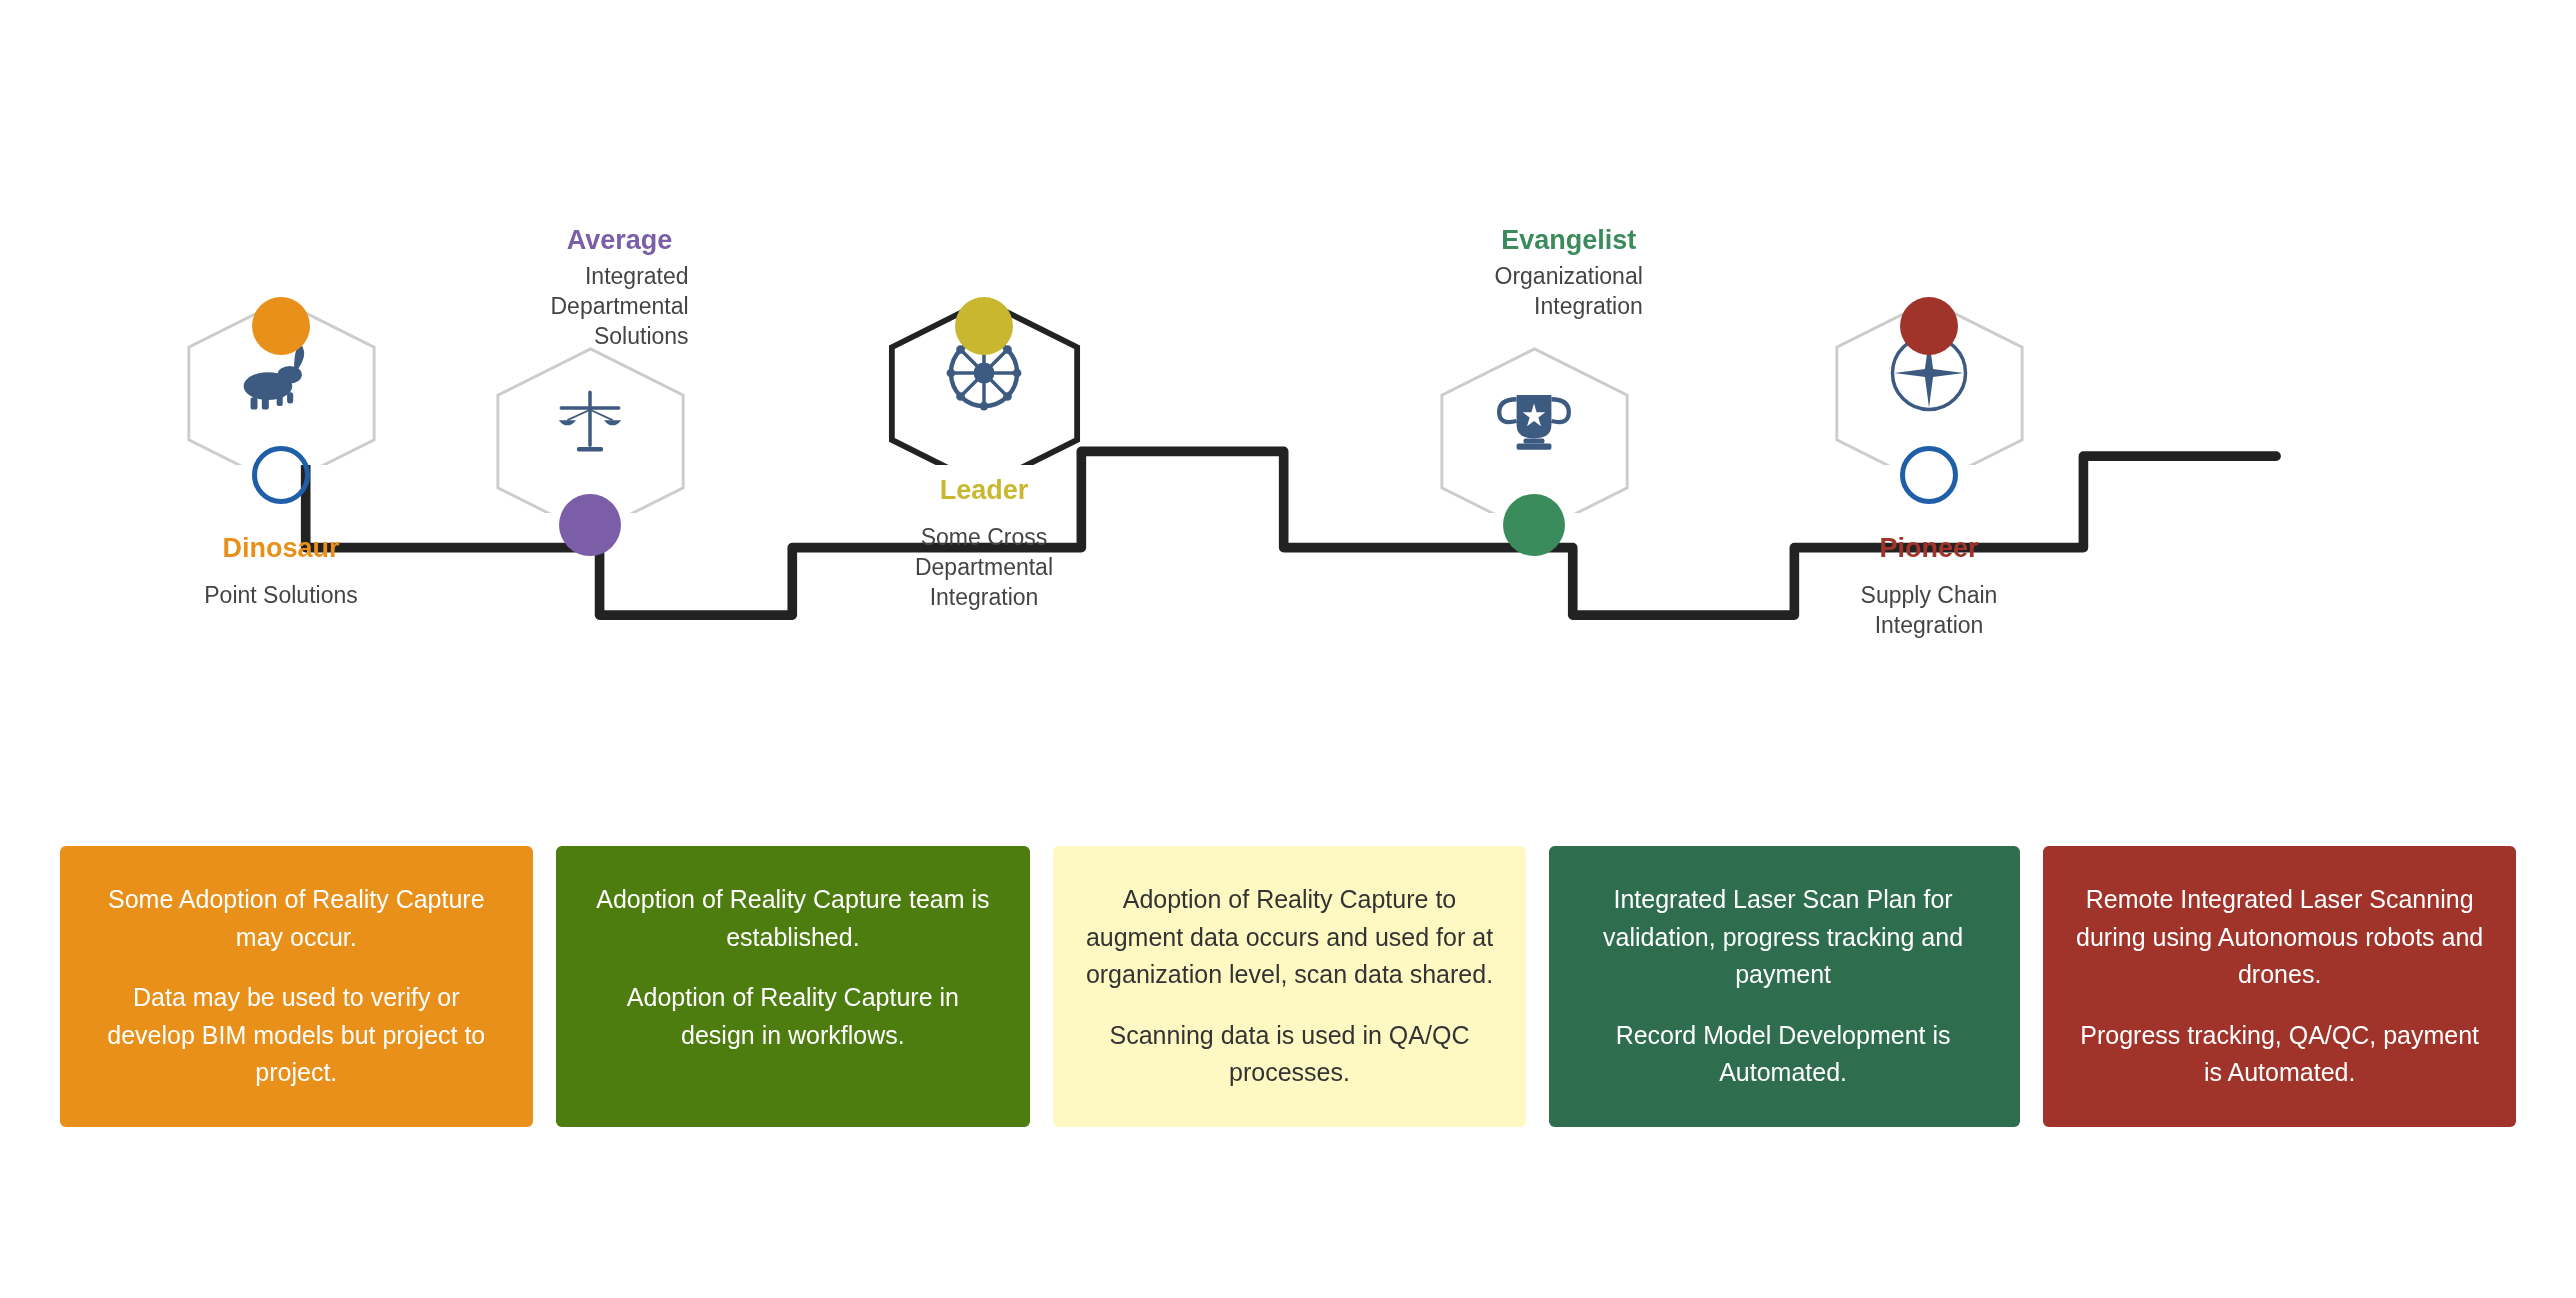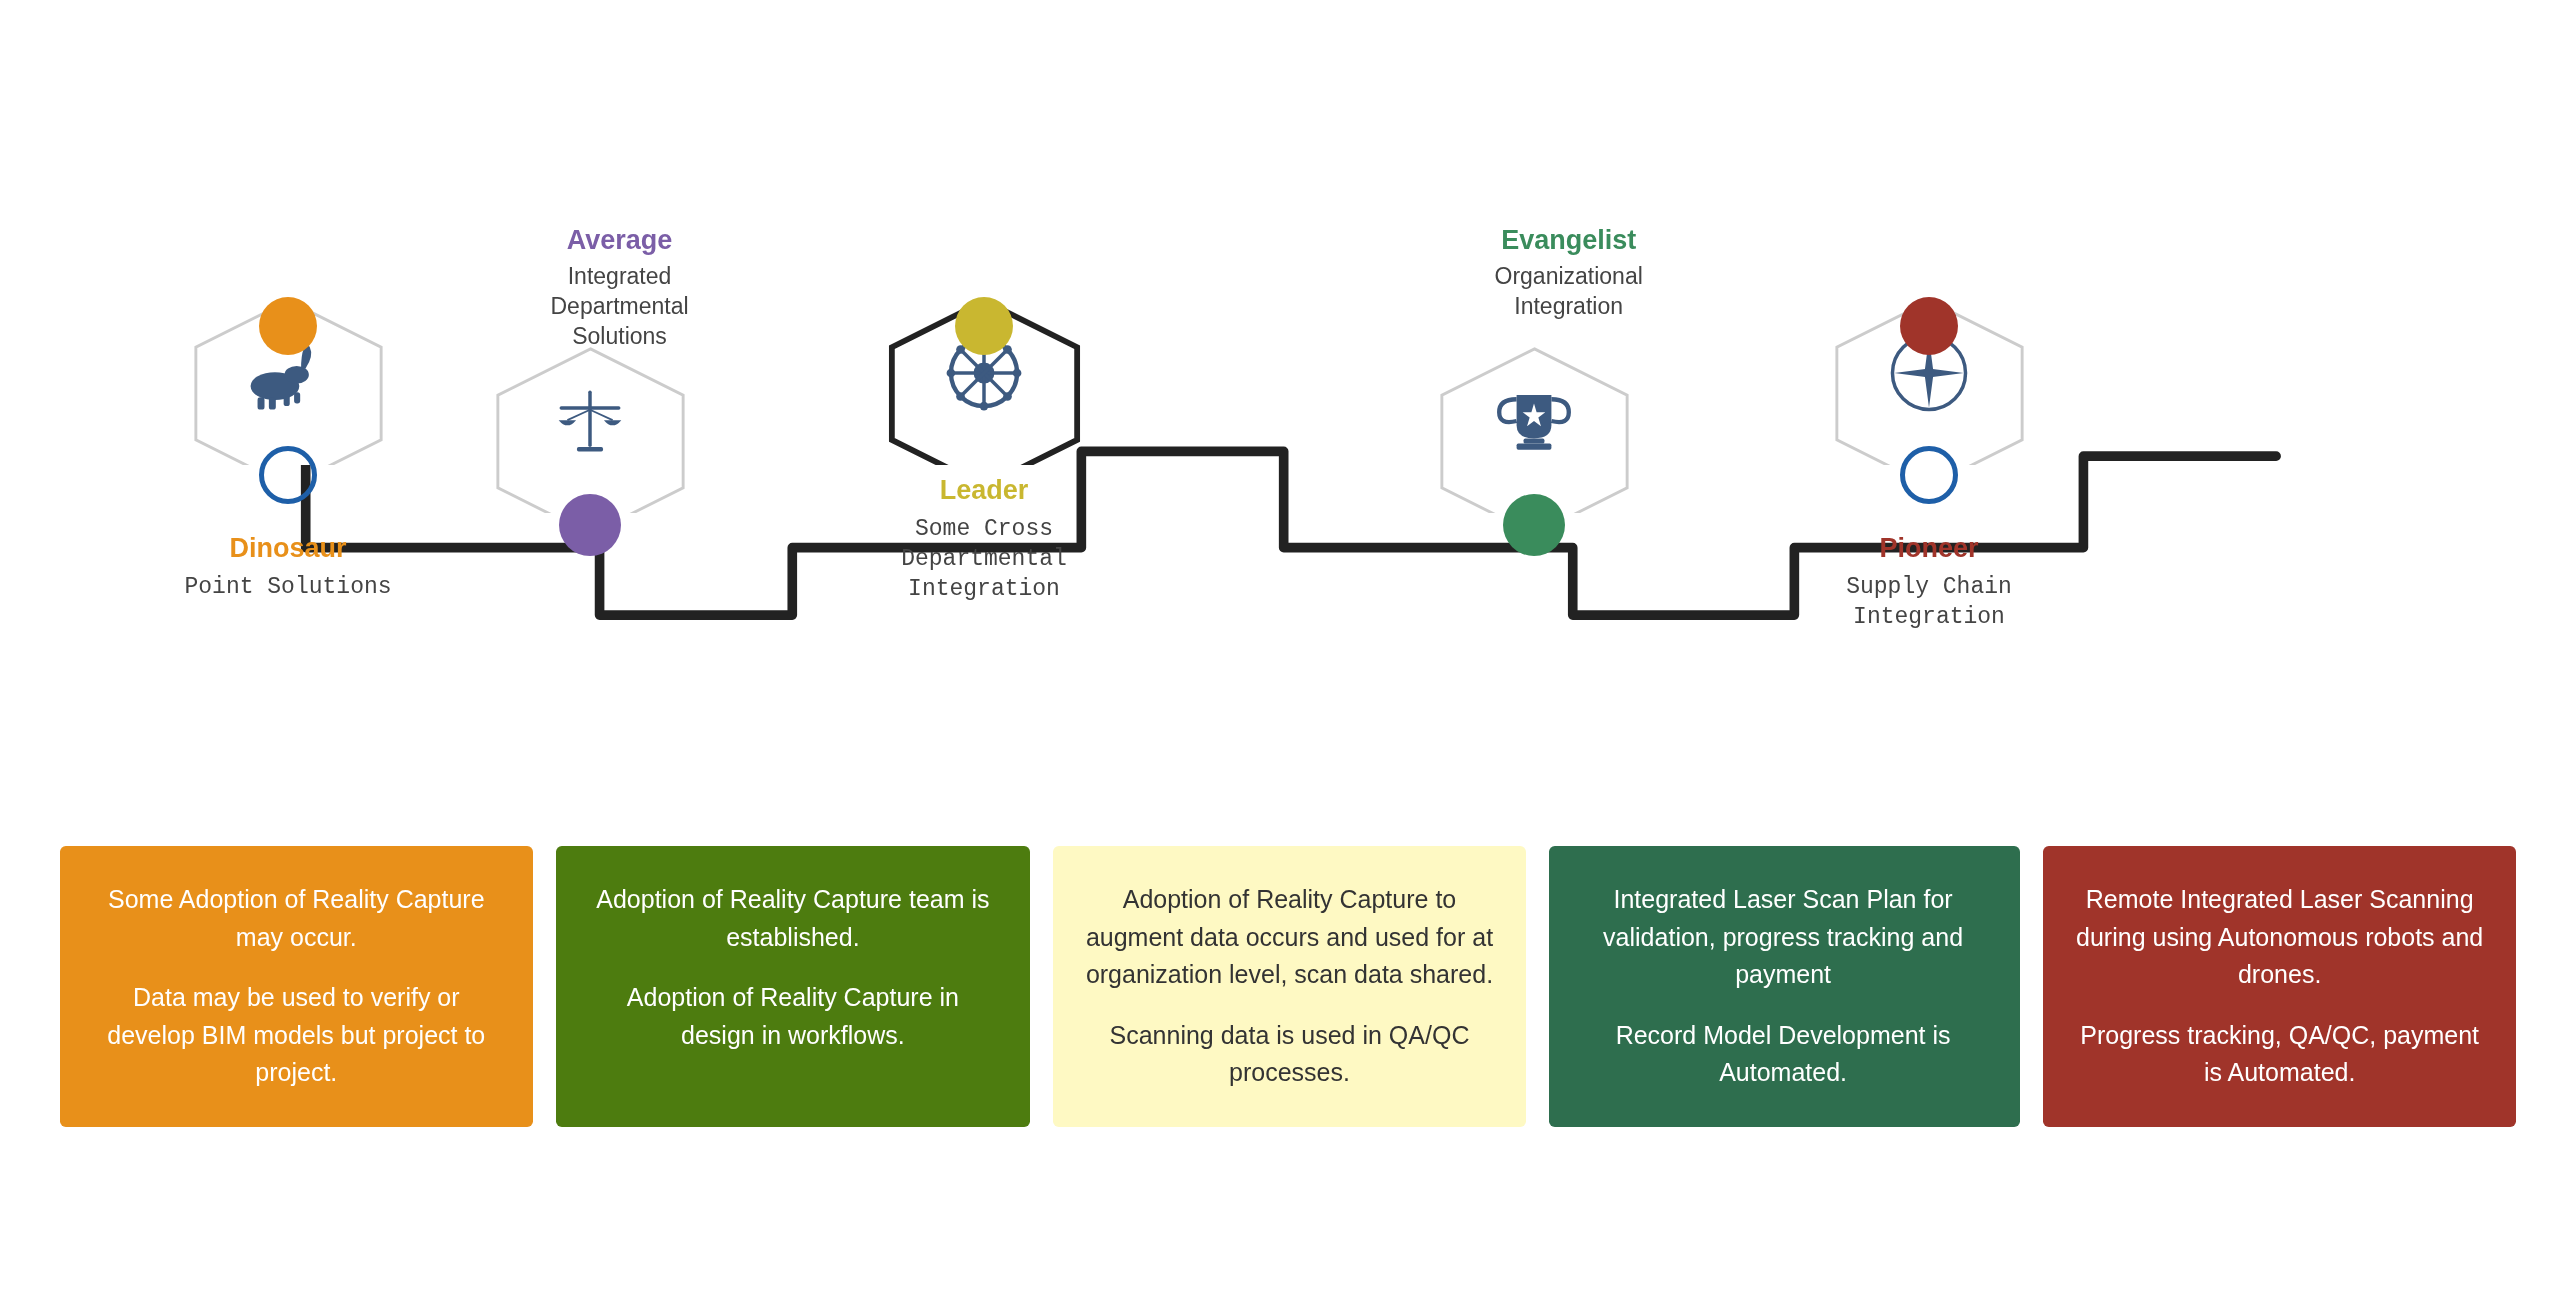--- a/index.html
+++ b/index.html
@@ -82,33 +82,32 @@
     .tier-label {
       text-align: right;
       font-size: 27px;
       font-weight: bold;
       margin-top: 9.6px;
     }
     .tier-sublabel {
       text-align: center;
       font-size: 23px;
       color: #444;
-      margin-top: 9px;
+      margin-top: 17px;
       line-height: 1.3;
-      font-family: Liberation Mono, monospace;
     }
     .tier-toplabel {
       text-align: center;
       font-size: 27px;
       font-weight: bold;
       margin-bottom: 5.8px;
       margin-top: 34px;
     }
     .tier-topsublabel {
-      text-align: center;
+      text-align: right;
       font-size: 23px;
       color: #444;
       line-height: 1.3;
     }
 
     
     .cards-section {
       display: flex;
       gap: 23px;
       width: 100%;

